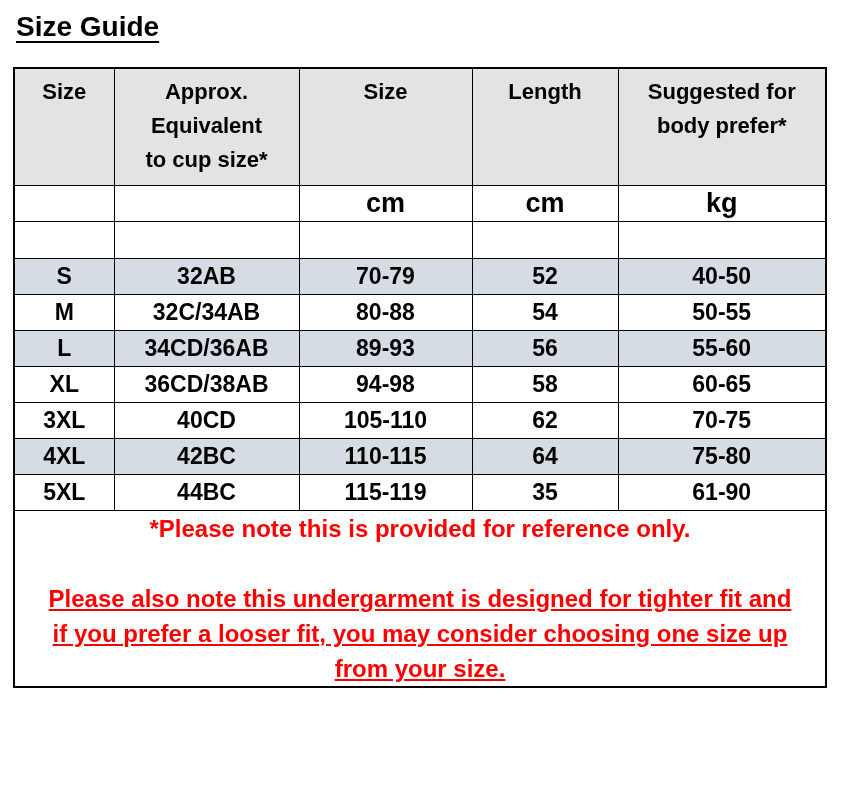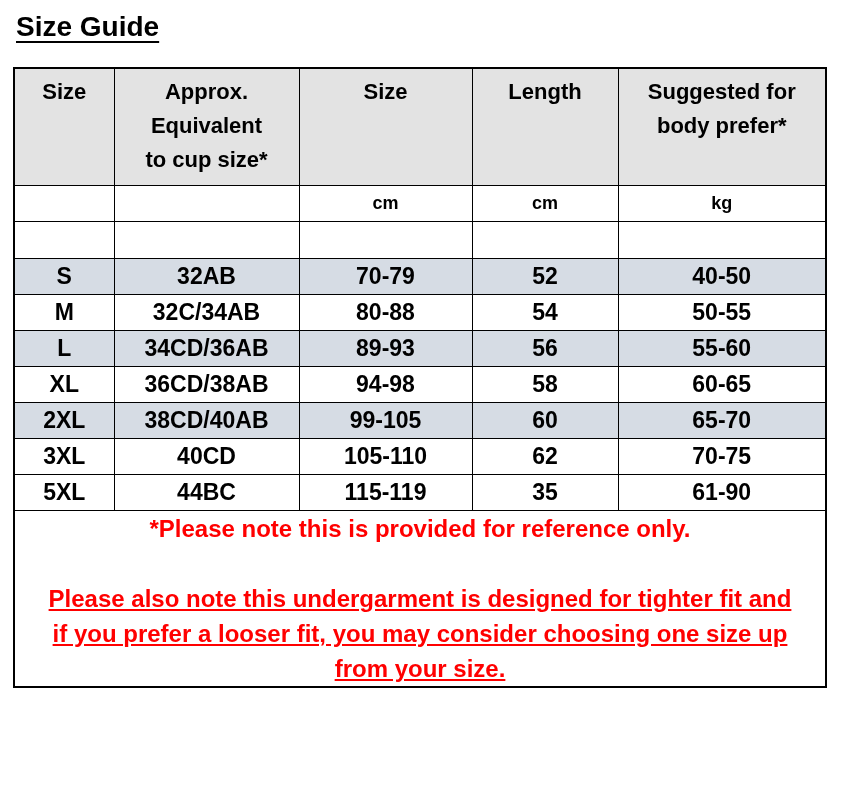--- a/index.html
+++ b/index.html
@@ -46,21 +46,21 @@
     vertical-align: top;
     font-size: 22px;
     line-height: 34px;
     padding-top: 6px;
     padding-bottom: 8px;
     height: 94px;
     white-space: pre-line;
   }
   tr.units-row td {
     height: 35px;
-    font-size: 18px;
+    font-size: 27px;
     background: var(--row-bg, #ffffff);
   }
   tr.empty-row td {
     height: 36px;
     background: var(--row-bg, #ffffff);
   }
   tr.data-row td {
     height: 35px;
     font-size: 23px;
     background: var(--row-bg, #ffffff);
@@ -148,33 +148,33 @@
           <td>56</td>
           <td>55-60</td>
         </tr>
         <tr class="data-row">
           <td>XL</td>
           <td>36CD/38AB</td>
           <td>94-98</td>
           <td>58</td>
           <td>60-65</td>
         </tr>
-        <tr class="data-row alt">
-          <td>2XL</td>
-          <td>38CD/40AB</td>
-          <td>99-105</td>
-          <td>60</td>
-          <td>65-70</td>
-        </tr>
         <tr class="data-row">
           <td>3XL</td>
           <td>40CD</td>
           <td>105-110</td>
           <td>62</td>
           <td>70-75</td>
+        </tr>
+        <tr class="data-row alt">
+          <td>4XL</td>
+          <td>42BC</td>
+          <td>110-115</td>
+          <td>64</td>
+          <td>75-80</td>
         </tr>
         <tr class="data-row">
           <td>5XL</td>
           <td>44BC</td>
           <td>115-119</td>
           <td>35</td>
           <td>61-90</td>
         </tr>
 
         <tr>

